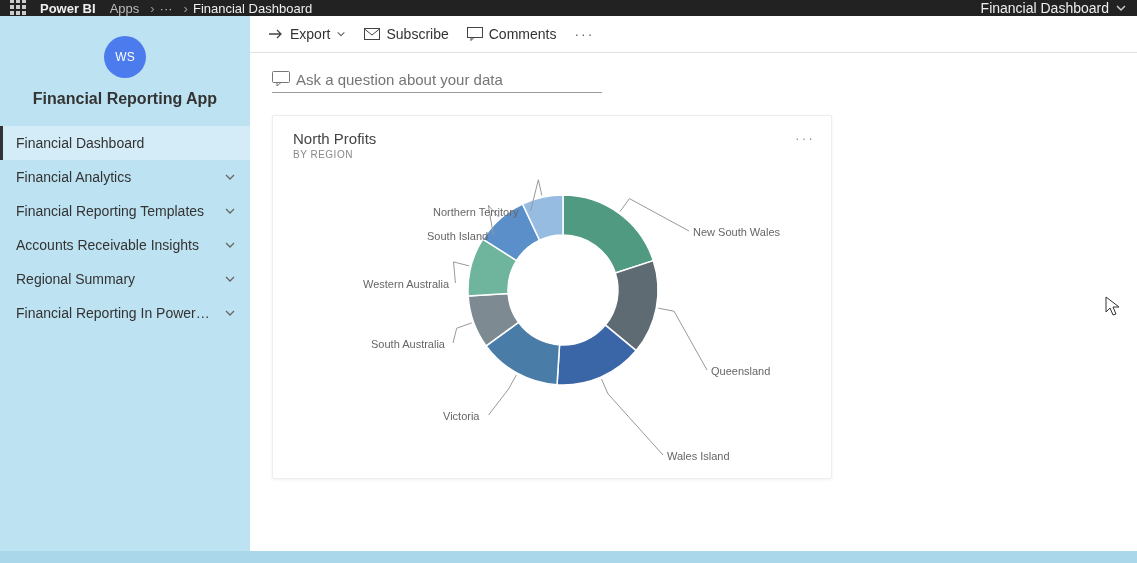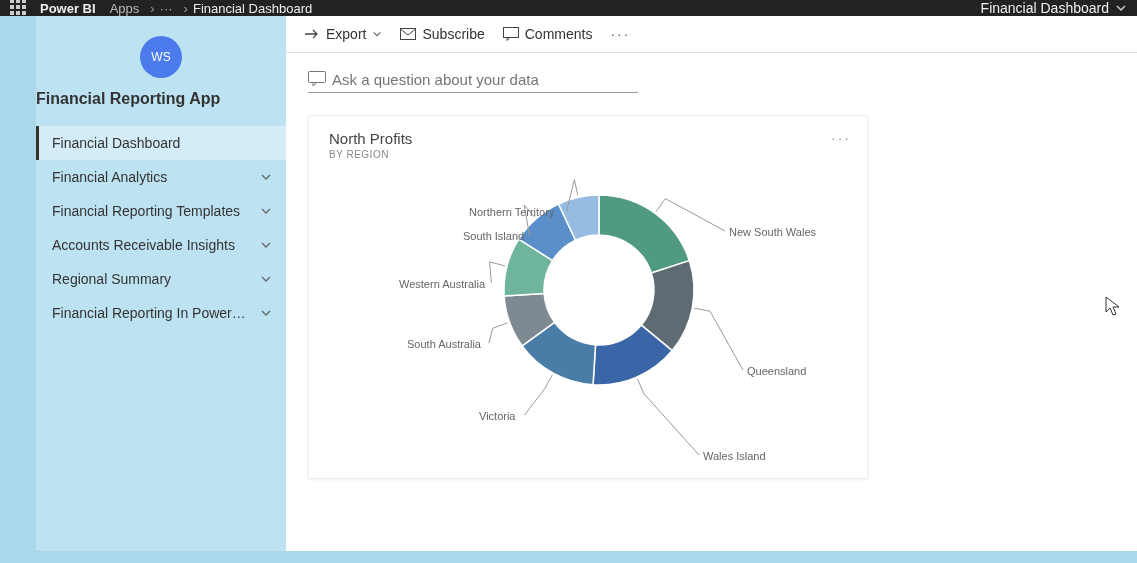--- a/index.html
+++ b/index.html
@@ -8,24 +8,24 @@
   .topbar .waffle { width: 18px; height: 18px; display: grid; grid-template-columns: repeat(3,4px); grid-template-rows: repeat(3,4px); gap: 2px; margin-right: 12px; }
   .topbar .waffle span { background: #ccc; }
   .topbar .brand { font-weight: 600; margin-right: 14px; color: #eee; }
   .topbar .crumb { color: #bbb; margin-right: 6px; }
   .topbar .gt { color: #999; margin: 0 5px; }
   .topbar .spacer { flex: 1; }
   .topbar .dashsel { display: flex; align-items: center; color: #eee; font-size: 14px; }
   .topbar .dashsel svg { margin-left: 6px; }
 
   .body { display: flex; height: calc(100% - 28px); }
-  .sidebar { width: 250px; min-width: 250px; background: #BDE2F2; display: flex; flex-direction: column; padding-top: 20px; margin-left: 36px; }
+  .sidebar { width: 250px; min-width: 250px; background: #BDE2F2; display: flex; flex-direction: column; padding-top: 20px; }
   .avatar-wrap { display: flex; justify-content: center; }
   .avatar { width: 42px; height: 42px; border-radius: 50%; background: #4B7BEC; color: #fff; display: flex; align-items: center; justify-content: center; font-size: 12px; }
-  .app-title { text-align: left; font-weight: 600; color: #333; margin: 12px 0 18px; font-size: 16px; }
+  .app-title { text-align: center; font-weight: 600; color: #333; margin: 12px 0 18px; font-size: 16px; }
   .nav-item { display: flex; align-items: center; justify-content: space-between; padding: 9px 14px 9px 16px; font-size: 14px; color: #333; cursor: pointer; }
   .nav-item.active { background: #D4ECF8; border-left: 3px solid #333; padding-left: 13px; font-weight: 500; }
   .nav-item .chev { color: #666; }
 
   .main { flex: 1; display: flex; flex-direction: column; }
   .toolbar { height: 37px; display: flex; align-items: center; gap: 18px; padding-left: 18px; color: #333; background: #fff; border-bottom: 1px solid #e0e0e0; font-size: 14px; }
   .toolbar .tbtn { display: flex; align-items: center; gap: 6px; cursor: pointer; }
   .qa-bar { padding: 14px 0 8px 22px; background: #fff; }
   .qa-input { width: 330px; border: none; border-bottom: 1px solid #999; padding: 4px 0 4px 24px; font-size: 15px; color: #666; background: transparent; outline: none; position: relative; }
   .qa-wrap { position: relative; display: inline-block; }

